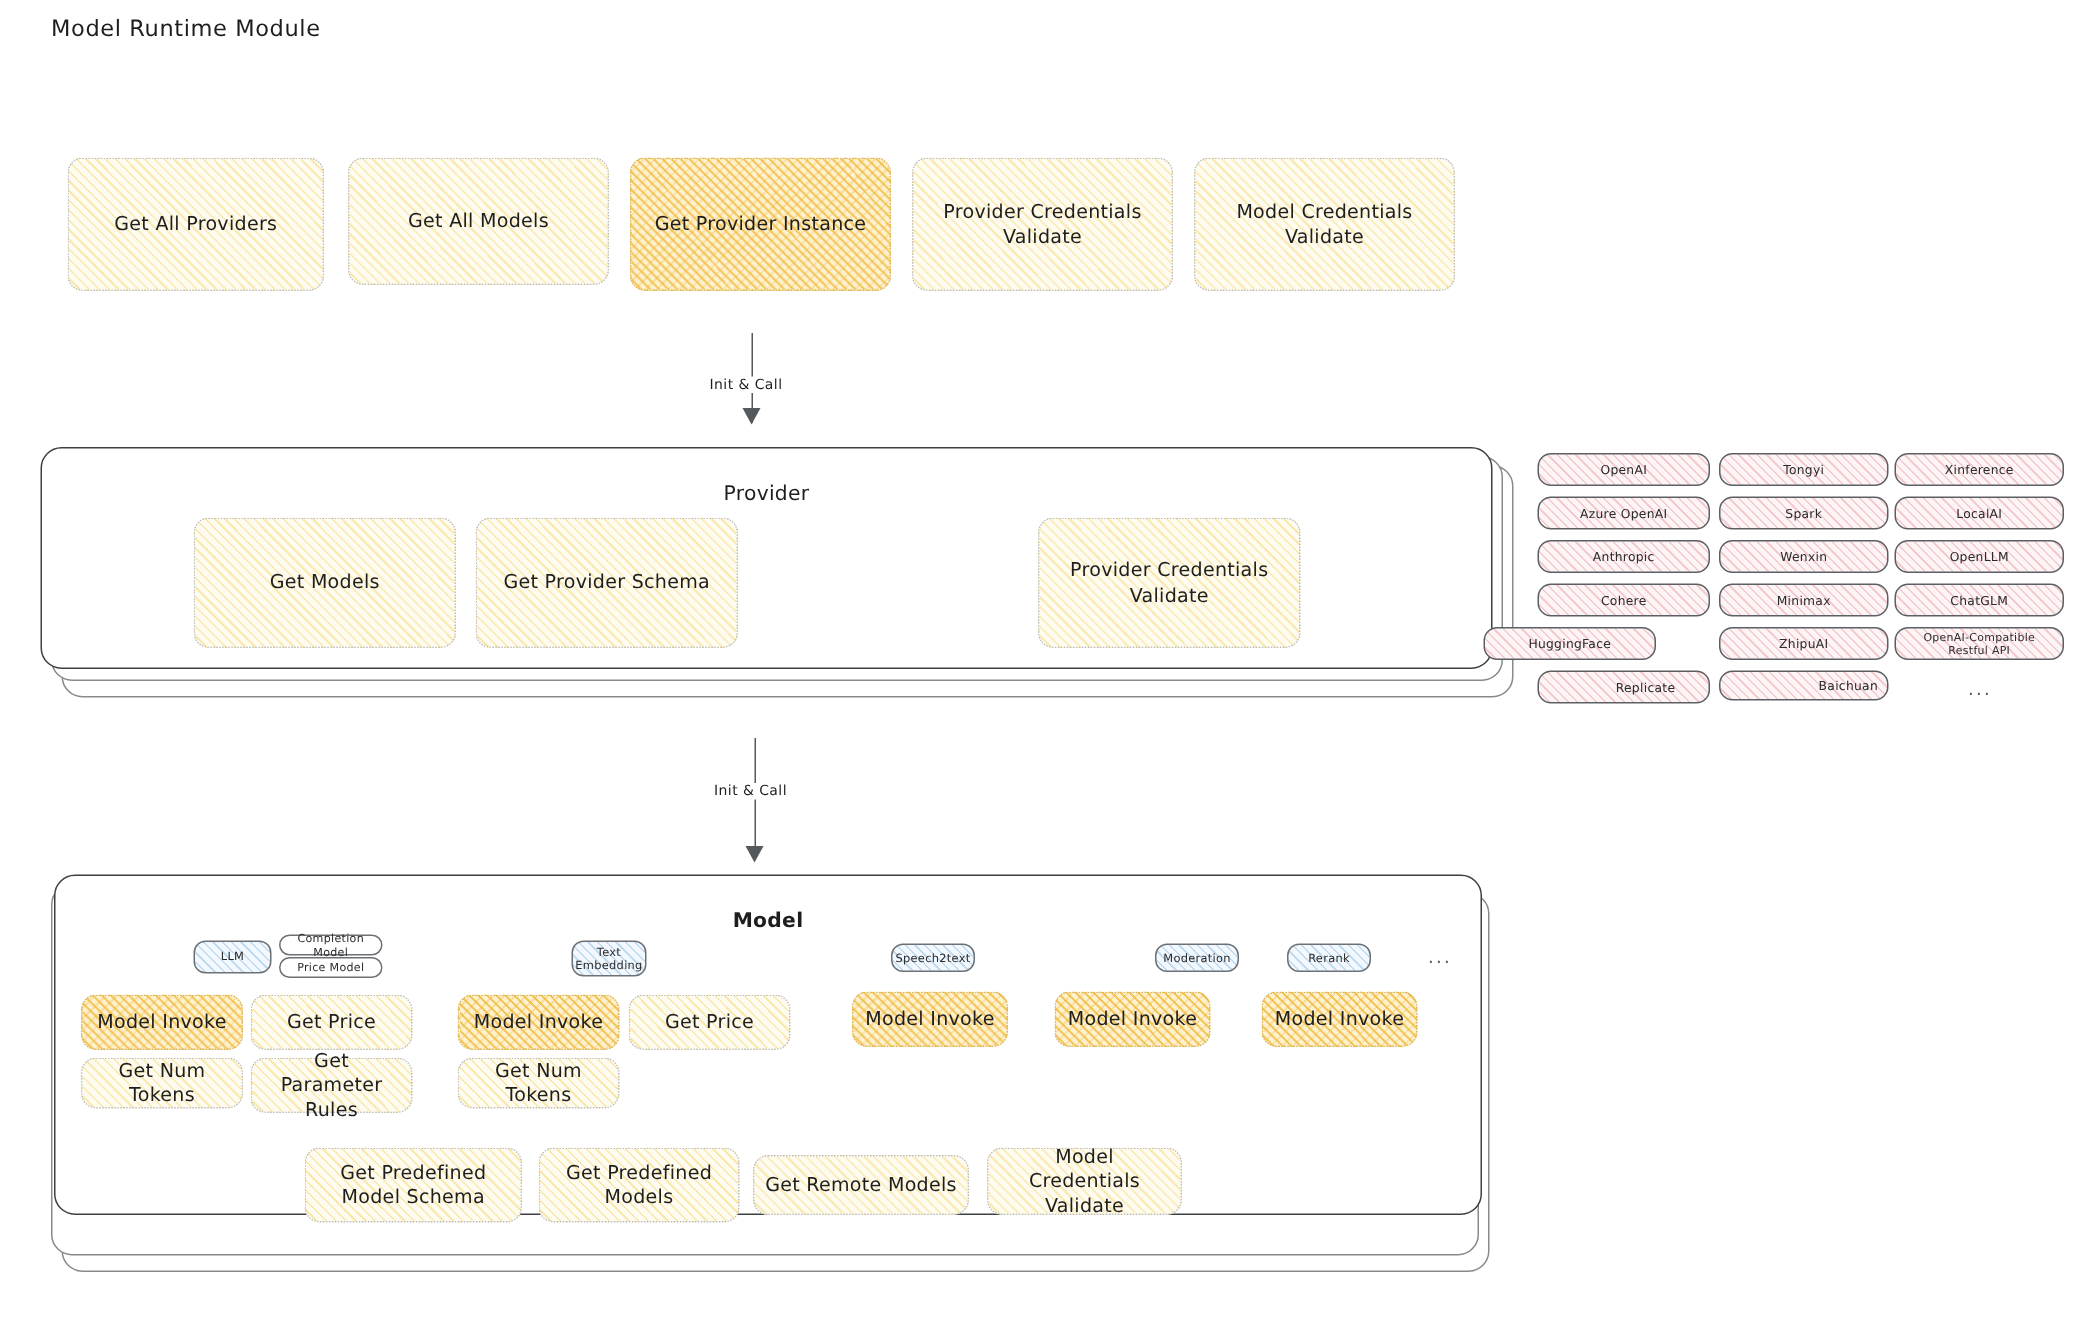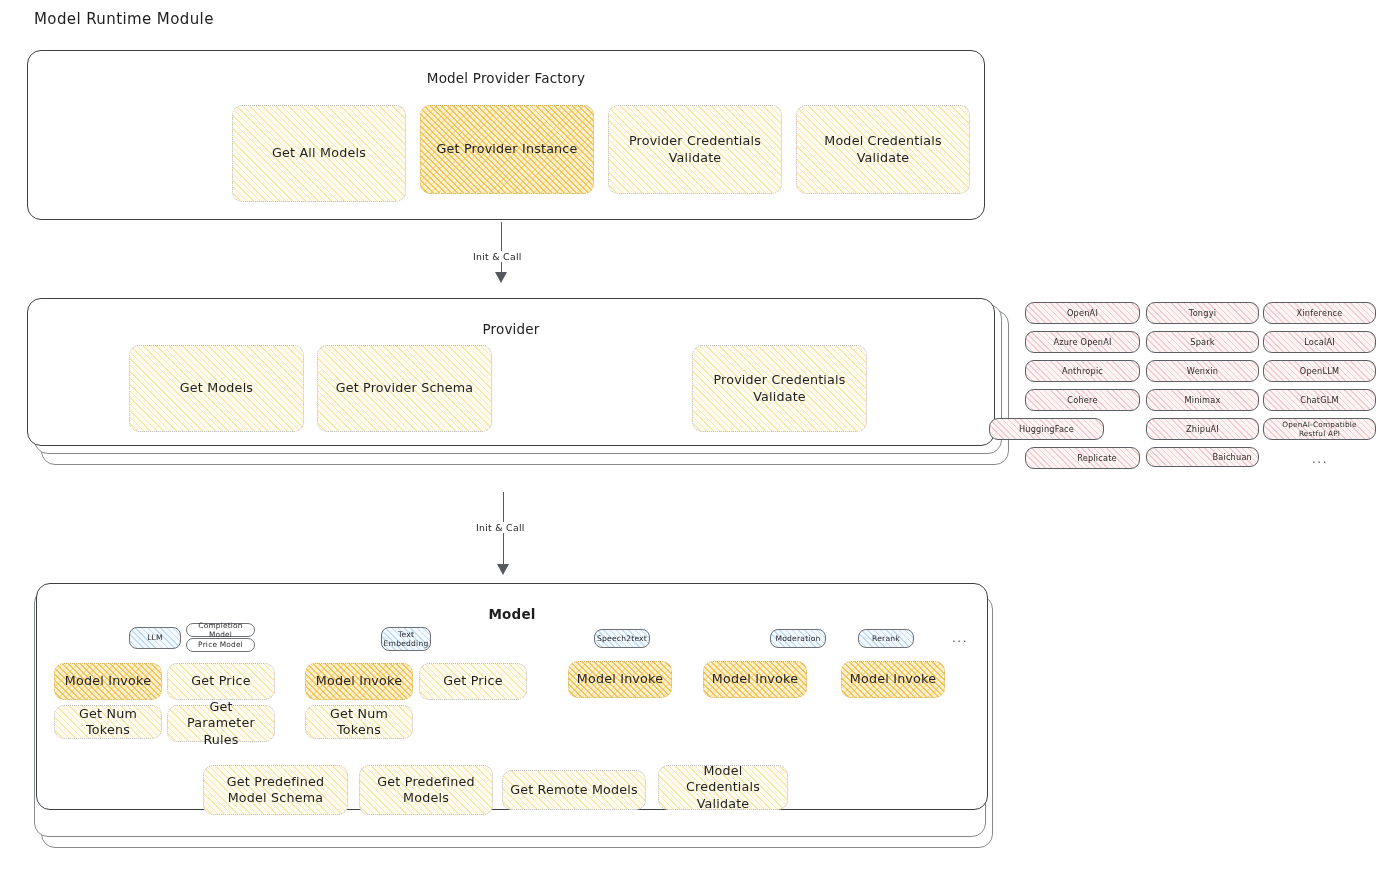--- a/index.html
+++ b/index.html
@@ -95,25 +95,25 @@
     padding:0 3px;white-space:nowrap;letter-spacing:.3px;
   }
 </style>
 </head>
 <body>
 
 <div class="canvas">
 
   <div id="page-title" class="hand">Model Runtime Module</div>
 
-  <div class="panel" style="left:27px;top:50px;width:958px;height:170px;">
-    <div class="panel-title hand" style="top:19px;">Model Provider Factory</div>
-  </div>
-
-  <div class="node y-light hand" style="left:232px;top:105px;width:174px;height:97px;">
+
+  <div class="node y-light hand" style="left:45px;top:105px;width:171px;height:89px;">
+    <span class="lbl">Get All Providers</span>
+  </div>
+  <div class="node y-light hand" style="left:232px;top:105px;width:174px;height:85px;">
     <span class="lbl">Get All Models</span>
   </div>
   <div class="node y-strong hand" style="left:420px;top:105px;width:174px;height:89px;">
     <span class="lbl">Get Provider Instance</span>
   </div>
   <div class="node y-light hand" style="left:608px;top:105px;width:174px;height:89px;">
     <span class="lbl">Provider Credentials Validate</span>
   </div>
   <div class="node y-light hand" style="left:796px;top:105px;width:174px;height:89px;">
     <span class="lbl">Model Credentials Validate</span>

